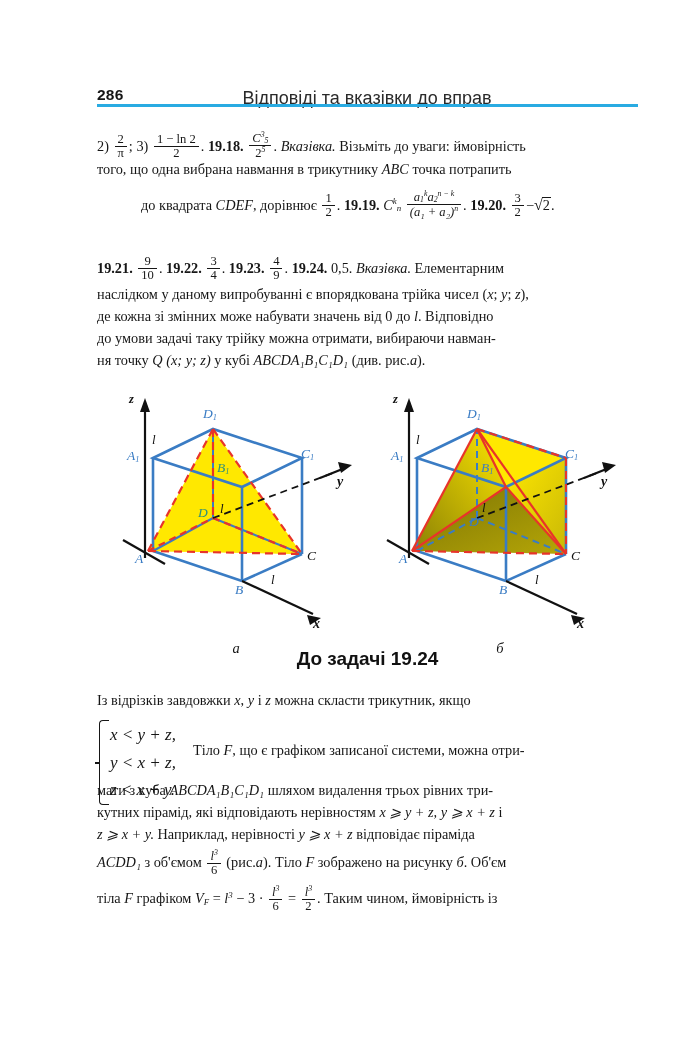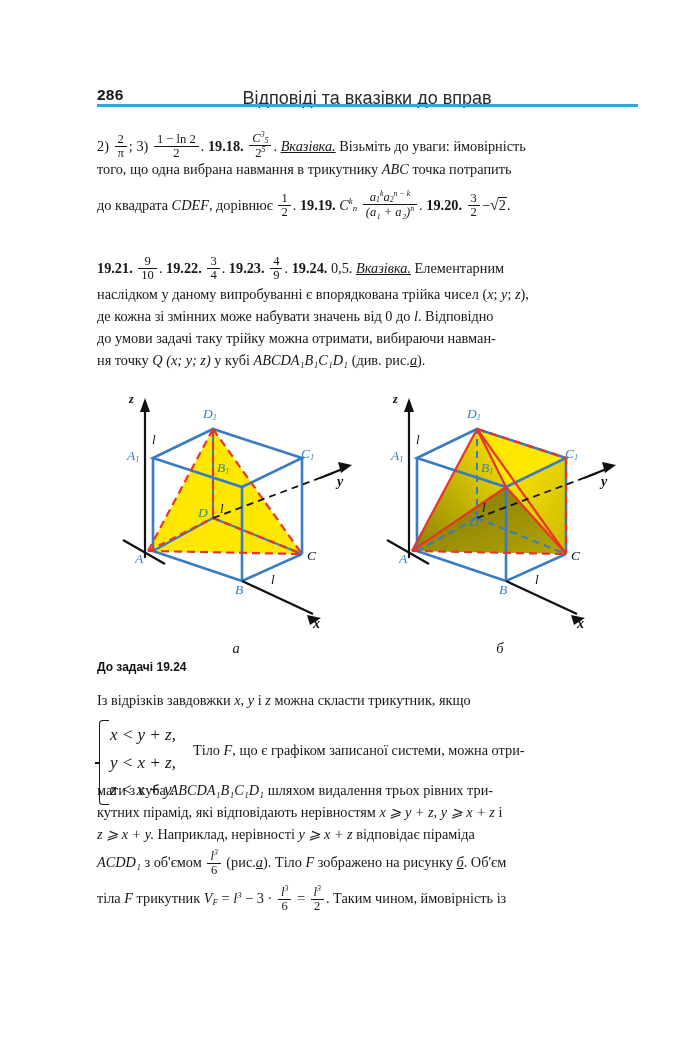--- a/index.html
+++ b/index.html
@@ -67,21 +67,21 @@
     font-size: 14.4px;
     line-height: 1.0;
     color: #161616;
   }
   .tline {
     position: relative;
     white-space: nowrap;
     height: 22px;
     font-size: 14.3px;
   }
-  .ital { font-style: italic; text-decoration: underline; }
+  .ital { font-style: italic; }
   .bold { font-weight: bold; }
   .mathi { font-style: italic; font-family: "Liberation Serif", serif; }
 
   
   .frac {
     display: inline-block;
     vertical-align: -0.52em;
     text-align: center;
     font-size: 0.88em;
     line-height: 1.04;
@@ -154,26 +154,26 @@
     top: 252px;
     width: 262px;
     text-align: center;
     font-style: italic;
     font-size: 14.5px;
     color: #161616;
   }
   .fig-caption {
     position: absolute;
     left: 0;
-    top: 272px;
+    top: 260px;
     width: 541px;
-    text-align: left;
+    text-align: center;
     font-family: "Liberation Sans", "DejaVu Sans", sans-serif;
     font-weight: bold;
-    font-size: 12px;
+    font-size: 19px;
     color: #111111;
   }
 </style>
 </head>
 <body>
 
 <div class="page">
 
   <div class="header">
     <div class="folio">286</div>
@@ -200,21 +200,21 @@
       <span class="ital">Вказівка.</span>
       <span>Візьміть до уваги: ймовірність</span>
     </div>
 
     <div class="tline" style="height:28px;">
       <span>того, що одна вибрана навмання в трикутнику</span>
       <span class="mathi">ABC</span>
       <span>точка потрапить</span>
     </div>
 
-    <div class="tline" style="height:34px;">
+    <div class="tline" style="height:34px;margin-left:44px;">
       <span>до квадрата</span>
       <span class="mathi">CDEF</span><span>, дорівнює</span>
       <span class="frac">
         <span class="num">1</span>
         <span class="den">2</span>
       </span><span>.</span>
       <span class="bold">19.19.</span>
       <span class="mathi">C</span><sup class="sm">k</sup><sub class="sm">n</sub>
       <span class="frac">
         <span class="num"><span class="mathi">a</span><sub class="sm">1</sub><sup class="sm">k</sup><span class="mathi">a</span><sub class="sm">2</sub><sup class="sm">n − k</sup></span>
@@ -441,21 +441,21 @@
         <span class="den">6</span>
       </span>
       <span>(рис.</span><span class="ital">a</span><span>). Тіло</span>
       <span class="mathi">F</span>
       <span>зображено на рисунку</span>
       <span class="ital">б</span><span>. Об'єм</span>
     </div>
     <div class="tline" style="height:36px;">
       <span>тіла</span>
       <span class="mathi">F</span>
-      <span>трикутник</span>
+      <span>графіком</span>
       <span class="mathi">V</span><sub class="sm">F</sub>
       <span>=</span>
       <span class="mathi">l</span><sup class="sm">3</sup>
       <span>− 3 ·</span>
       <span class="frac">
         <span class="num"><span class="mathi">l</span><sup class="sm">3</sup></span>
         <span class="den">6</span>
       </span>
       <span>=</span>
       <span class="frac">

